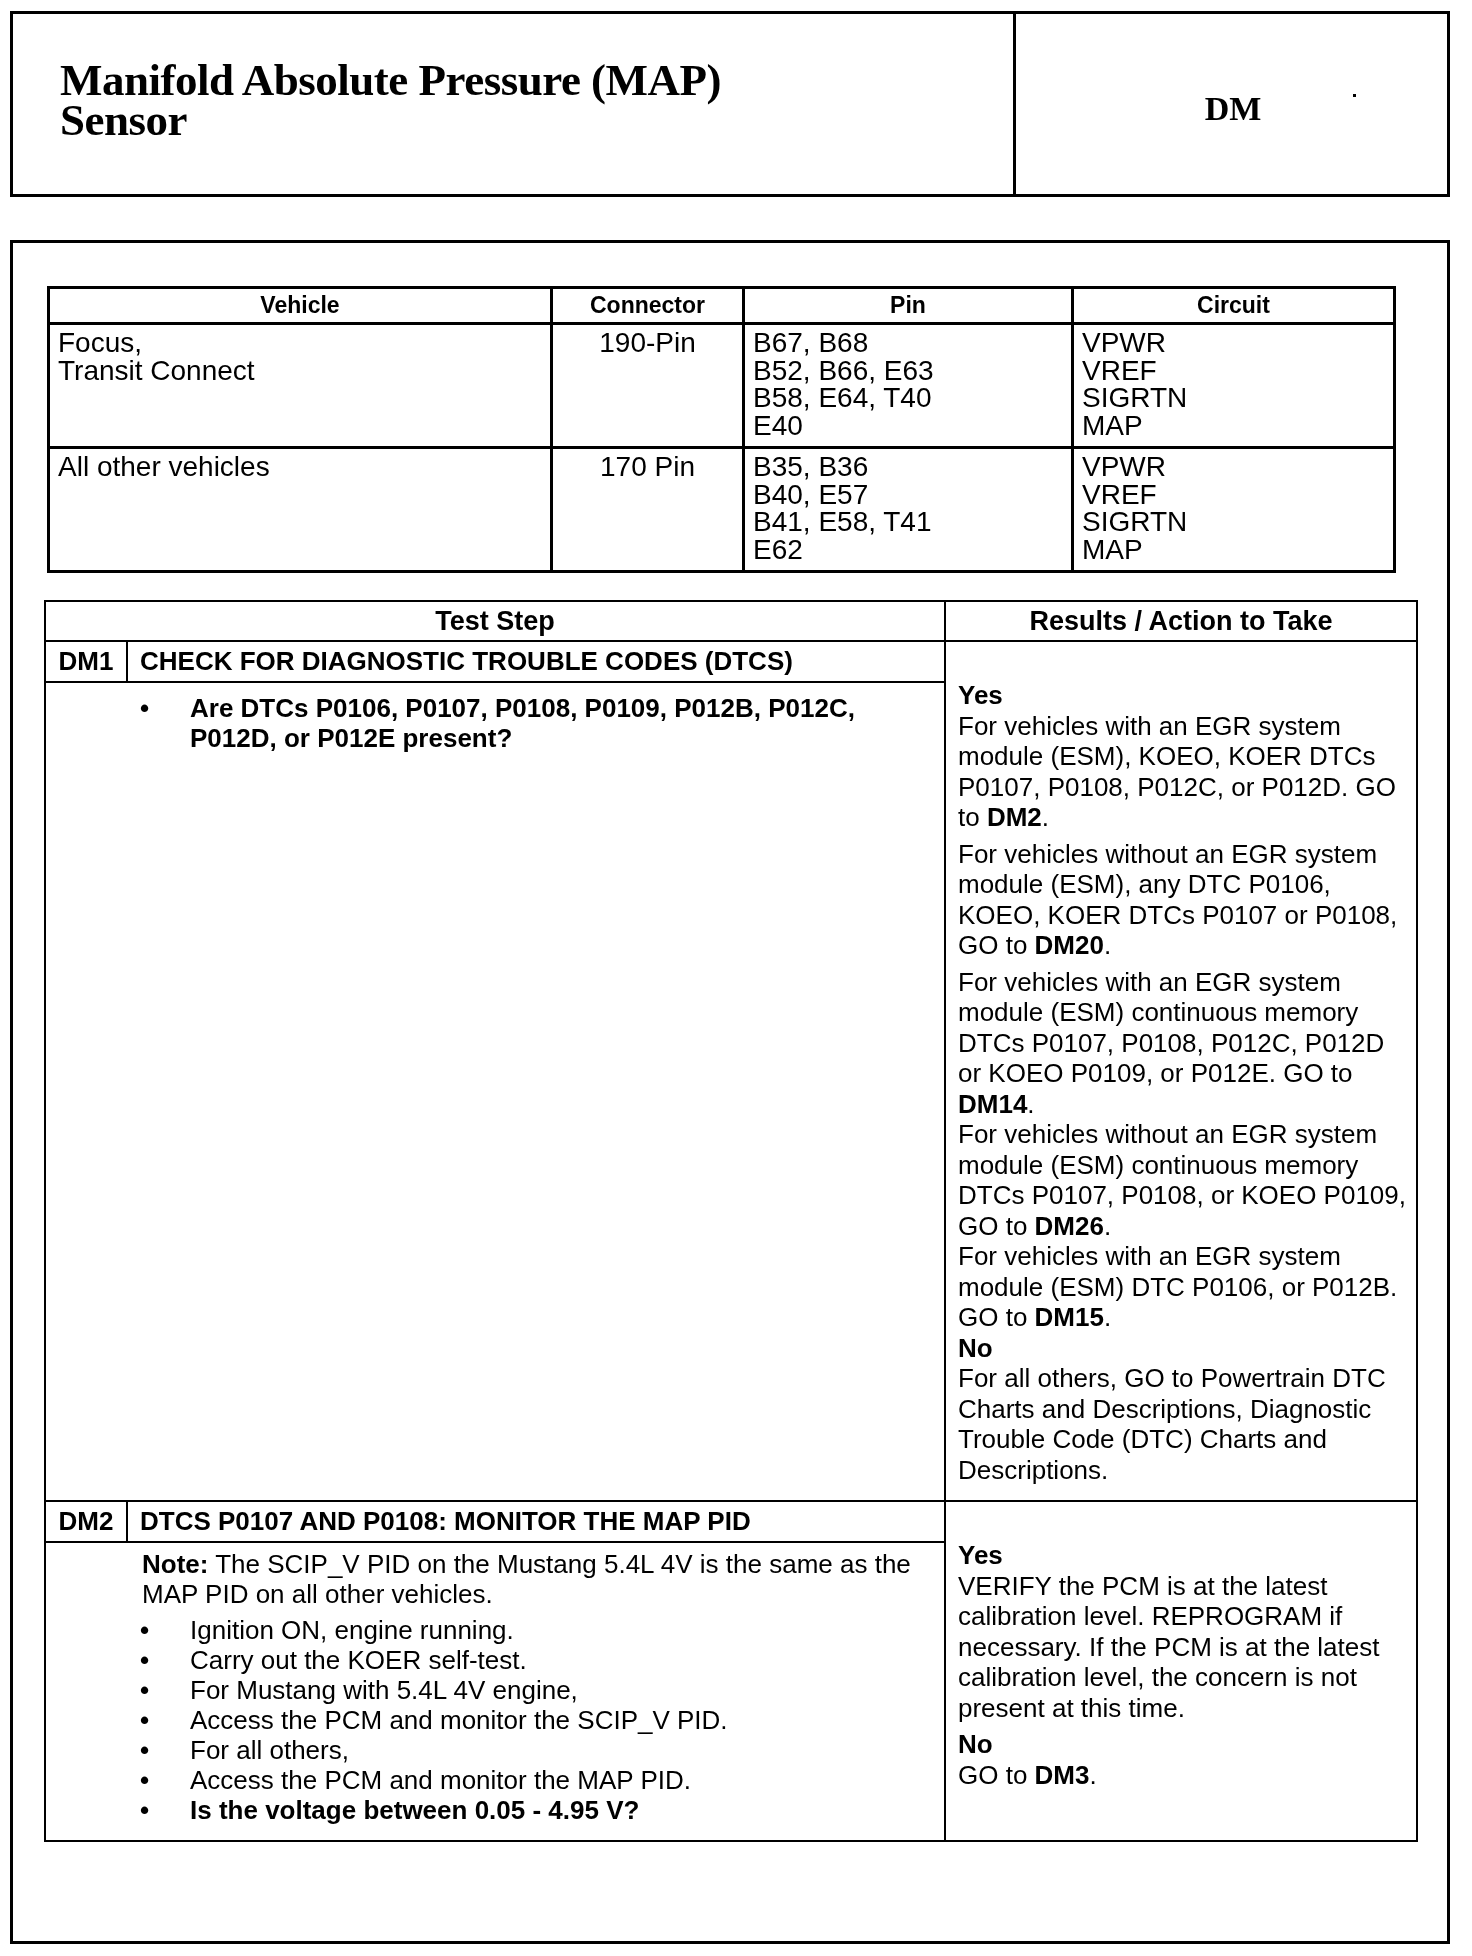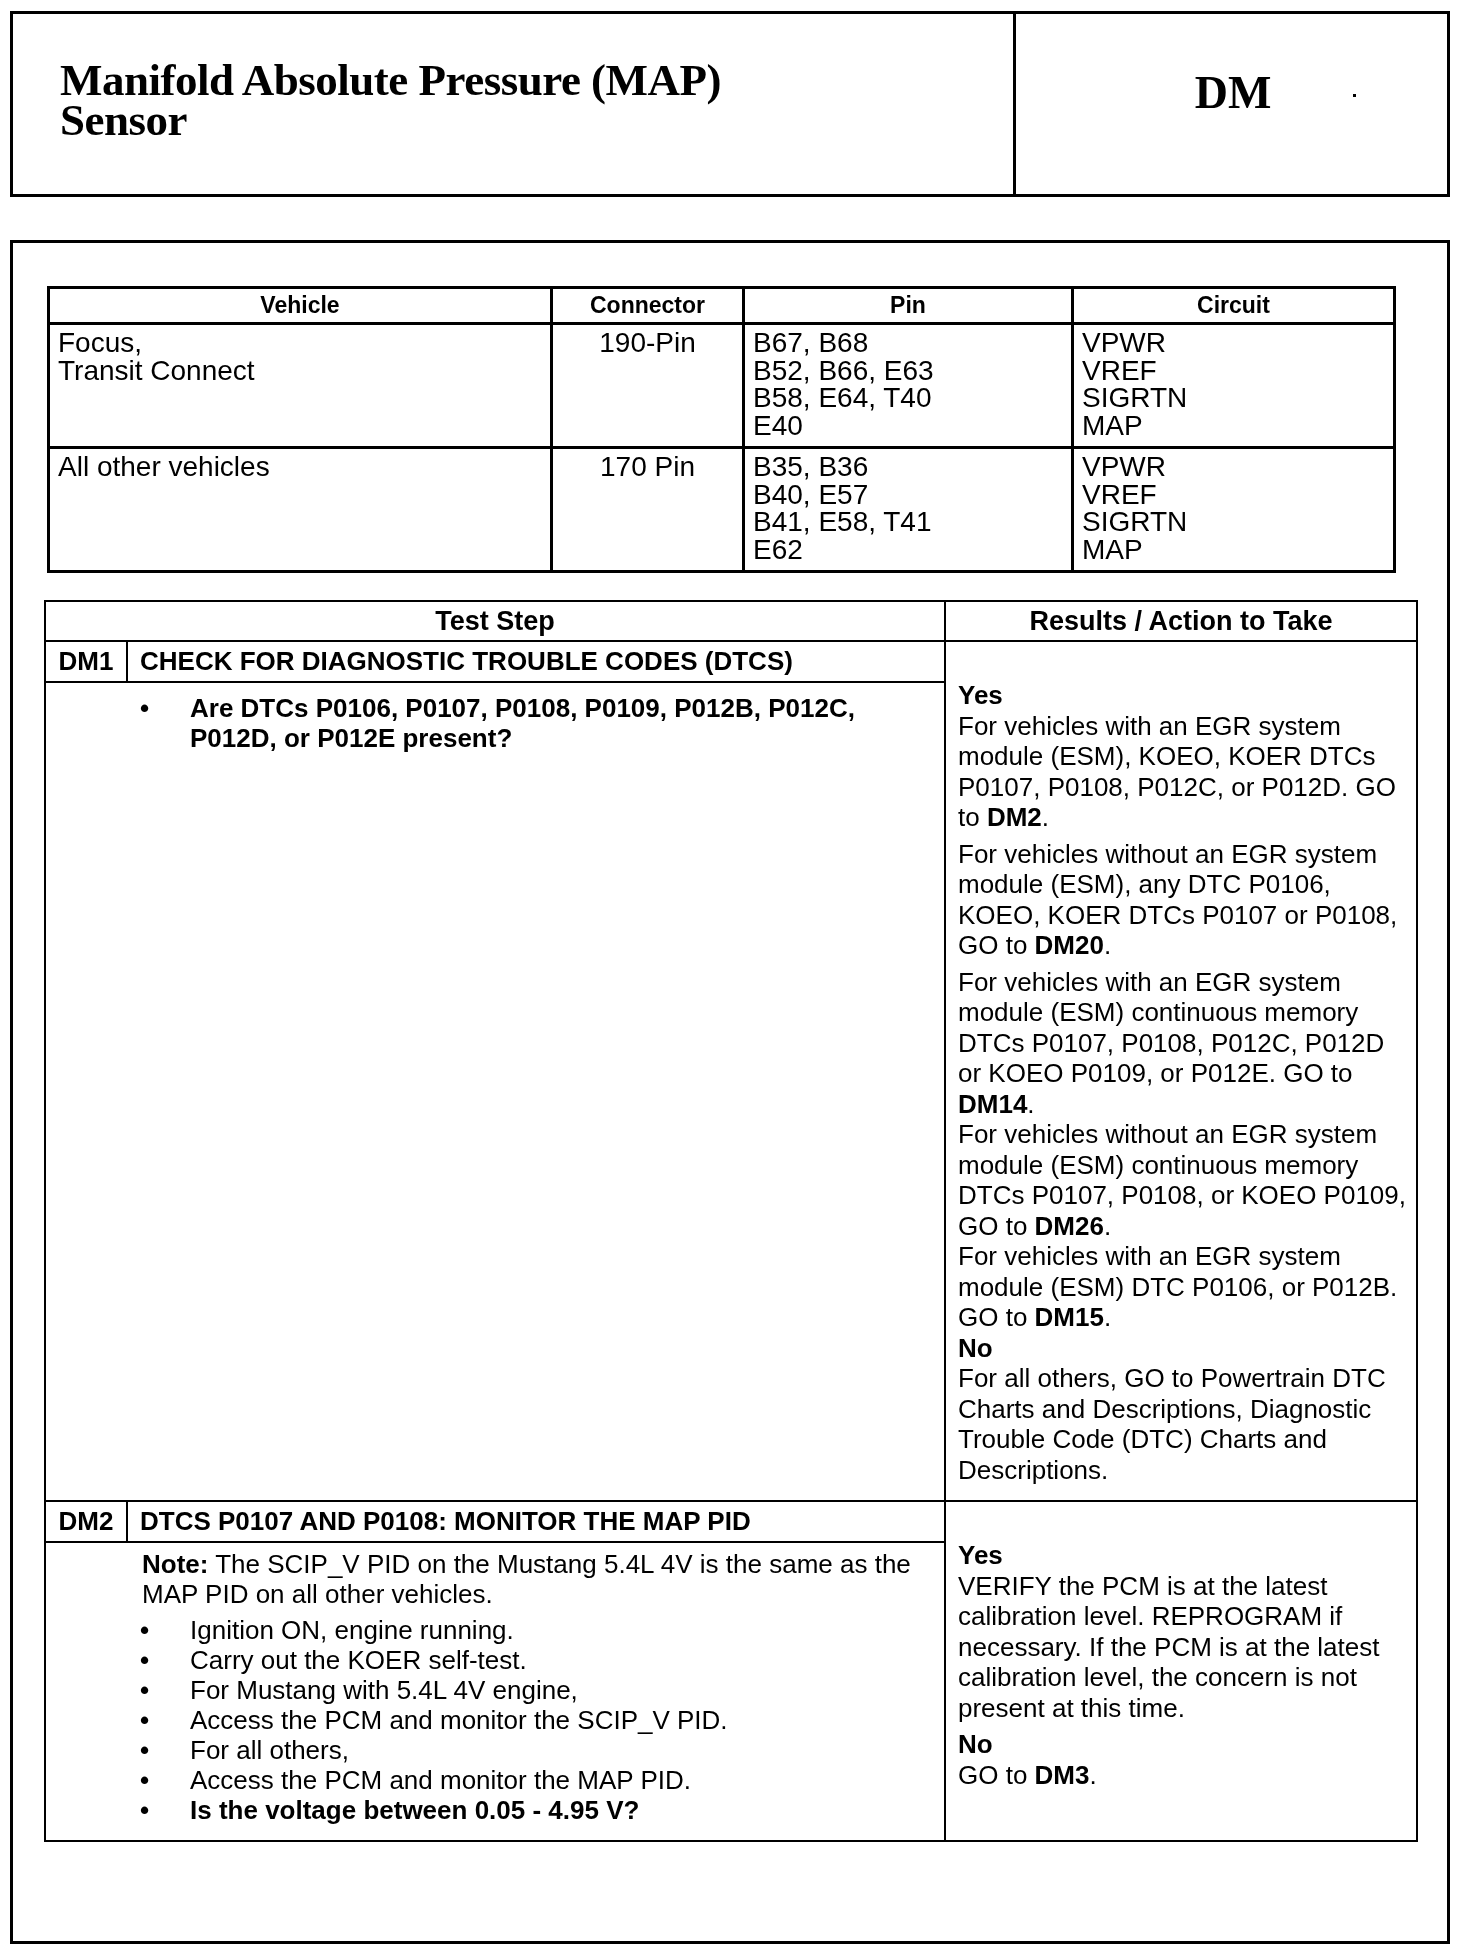--- a/index.html
+++ b/index.html
@@ -3,21 +3,21 @@
 <meta charset="utf-8">
 <style>
   html, body { margin: 0; padding: 0; background: #ffffff; }
   body { width: 1472px; height: 1956px; position: relative; overflow: hidden; color: #000; font-family: "Liberation Sans", sans-serif; }
   .abs { position: absolute; box-sizing: border-box; }
 
   
   #hdr { left: 10px; top: 11px; width: 1440px; height: 186px; border: 3px solid #000; }
   #hdr-div { left: 1013px; top: 11px; width: 3px; height: 186px; background: #000; }
   #title { left: 60px; top: 60px; width: 940px; font-family: "Liberation Serif", serif; font-weight: bold; font-size: 45px; line-height: 40px; letter-spacing: -0.5px; }
-  #code { left: 1016px; top: 68px; width: 434px; text-align: center; font-family: "Liberation Serif", serif; font-weight: bold; font-size: 46px; line-height: 50px; }
+  #code { left: 1016px; top: 84px; width: 434px; text-align: center; font-family: "Liberation Serif", serif; font-weight: bold; font-size: 34px; line-height: 50px; }
   #speck { left: 1353px; top: 94px; width: 3px; height: 3px; background: #000; }
 
   
   #frame { left: 10px; top: 240px; width: 1440px; height: 1704px; border: 3px solid #000; }
 
   
   table { border-collapse: collapse; table-layout: fixed; }
   #pin-table { position: absolute; left: 47px; top: 286px; width: 1346px; }
   #pin-table th, #pin-table td { border: 3px solid #000; vertical-align: top; padding: 0; }
   #pin-table th { height: 33px; font-size: 23px; font-weight: bold; text-align: center; line-height: 33px; }

